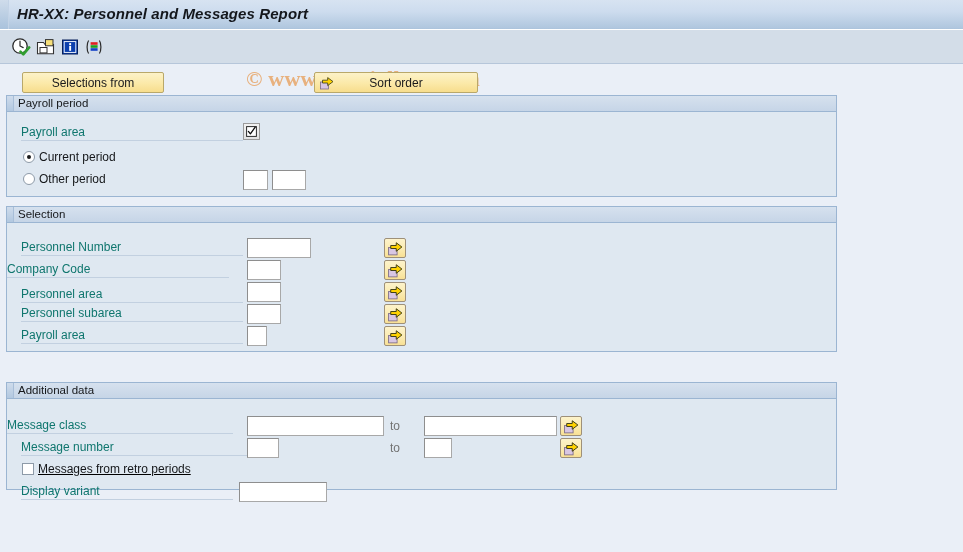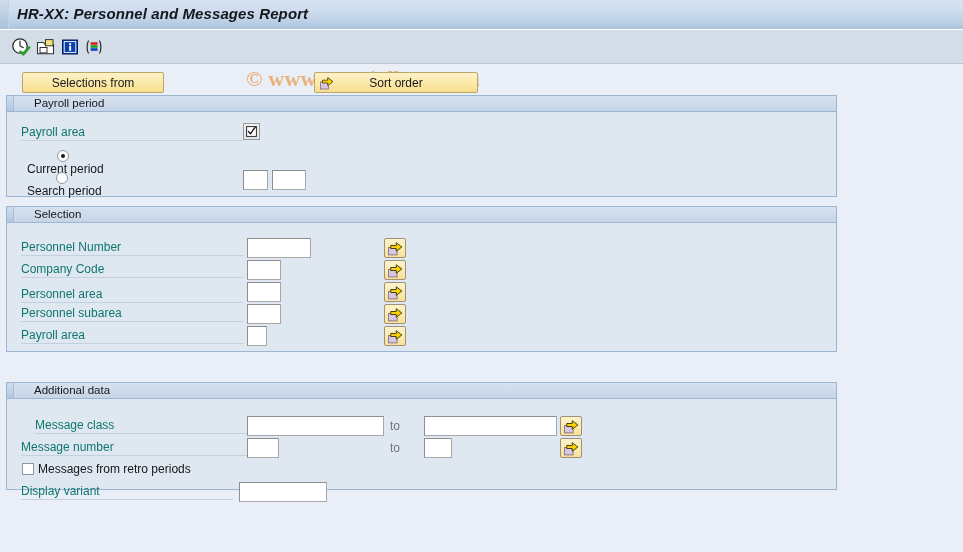--- a/index.html
+++ b/index.html
@@ -110,21 +110,21 @@
     box-sizing: border-box;
   }
   .panel-hd .hdbar {
     position: absolute; left: 0; top: 0;
     width: 7px; height: 15px;
     background: linear-gradient(to bottom, #cfdcec, #b2c8e0);
     border-right: 1px solid #a8bed8;
     box-sizing: border-box;
   }
   .panel-hd .hdtext {
-    position: absolute; left: 27px; top: 1px;
+    position: absolute; left: 11px; top: 1px;
     font-size: 11.5px; color: #15171a; white-space: nowrap;
   }
   .panel-body { position: relative; }
 
   
   .flabel {
     position: absolute;
     font-size: 12px;
     color: #0f766e;
     white-space: nowrap;
@@ -159,21 +159,21 @@
   .chkbtn {
     position: absolute;
     width: 17px; height: 17px;
     background: linear-gradient(to bottom, #f2f2f2, #e2e2e2);
     border: 1px solid #9b9b9b;
     box-sizing: border-box;
     cursor: pointer;
   }
   .chkbtn svg { position: absolute; left: 2px; top: 2px; }
 
-  .radiorow { position: absolute; display: flex; align-items: center; cursor: pointer; flex-direction: column; }
+  .radiorow { position: absolute; display: flex; align-items: center; cursor: pointer; }
   .radiomark {
     width: 12px; height: 12px;
     border-radius: 50%;
     background: #ffffff;
     border: 1px solid #8d9aa8;
     box-sizing: border-box;
     position: relative;
     flex: none;
   }
   .radiomark.on::after {
@@ -280,21 +280,21 @@
       </svg>
     </div>
 
     <div class="radiorow" style="left:16px; top:38px;">
       <span class="radiomark on"></span>
       <span class="rlabel">Current period</span>
     </div>
 
     <div class="radiorow" style="left:16px; top:60px;">
       <span class="radiomark"></span>
-      <span class="rlabel">Search period</span>
+      <span class="rlabel">Other period</span>
     </div>
 
     <input class="fin" style="left: 236px; top: 58px; width: 25px; height: 20px;" value="">
     <input class="fin" style="left: 265px; top: 58px; width: 34px; height: 20px;" value="">
   </div>
 </div>
 
 <div class="panel" style="top:206px; height:146px;">
   <div class="panel-hd">
     <div class="hdbar"></div>
@@ -304,21 +304,21 @@
 
     <div class="flabel" style="left:14px; top:17px; width:222px;">Personnel Number</div>
     <input class="fin" style="left: 240px; top: 15px; width: 64px; height: 20px;" value="">
     <div class="arrbtn" style="left:377px; top:15px;">
       <svg width="17" height="17" viewBox="0 0 16 16">
         <rect x="1.5" y="7" width="8" height="7" fill="#d8c6e3" stroke="#7a6a86" stroke-width="0.8"></rect>
         <path d="M3.5 5.2 h5.2 V2.6 L14 6.6 L8.7 10.6 V8 H3.5 Z" fill="#ffd200" stroke="#3a3a14" stroke-width="0.9" stroke-linejoin="round"></path>
       </svg>
     </div>
 
-    <div class="flabel" style="left:14px; top:39px; width:222px;">Company Code</div>
+    <div class="flabel" style="left:0; top:39px; width:222px;">Company Code</div>
     <input class="fin" style="left: 240px; top: 37px; width: 34px; height: 20px;" value="">
     <div class="arrbtn" style="left:377px; top:37px;">
       <svg width="17" height="17" viewBox="0 0 16 16">
         <rect x="1.5" y="7" width="8" height="7" fill="#d8c6e3" stroke="#7a6a86" stroke-width="0.8"></rect>
         <path d="M3.5 5.2 h5.2 V2.6 L14 6.6 L8.7 10.6 V8 H3.5 Z" fill="#ffd200" stroke="#3a3a14" stroke-width="0.9" stroke-linejoin="round"></path>
       </svg>
     </div>
 
     <div class="flabel" style="left:14px; top:64px; width:222px;">Personnel area</div>
     <input class="fin" style="left: 240px; top: 59px; width: 34px; height: 20px;" value="">
@@ -349,21 +349,21 @@
   </div>
 </div>
 
 <div class="panel" style="top:382px; height:108px;">
   <div class="panel-hd">
     <div class="hdbar"></div>
     <div class="hdtext">Additional data</div>
   </div>
   <div class="panel-body">
 
-    <div class="flabel" style="left:28px; top:19px; width:226px;">Message class</div>
+    <div class="flabel" style="left:0; top:19px; width:226px;">Message class</div>
     <input class="fin" style="left: 240px; top: 17px; width: 137px; height: 20px;" value="">
     <div class="totext" style="left:383px; top:20px;">to</div>
     <input class="fin" style="left: 417px; top: 17px; width: 133px; height: 20px;" value="">
     <div class="arrbtn" style="left:553px; top:17px;">
       <svg width="17" height="17" viewBox="0 0 16 16">
         <rect x="1.5" y="7" width="8" height="7" fill="#d8c6e3" stroke="#7a6a86" stroke-width="0.8"></rect>
         <path d="M3.5 5.2 h5.2 V2.6 L14 6.6 L8.7 10.6 V8 H3.5 Z" fill="#ffd200" stroke="#3a3a14" stroke-width="0.9" stroke-linejoin="round"></path>
       </svg>
     </div>
 
@@ -371,21 +371,21 @@
     <input class="fin" style="left: 240px; top: 39px; width: 32px; height: 20px;" value="">
     <div class="totext" style="left:383px; top:42px;">to</div>
     <input class="fin" style="left: 417px; top: 39px; width: 28px; height: 20px;" value="">
     <div class="arrbtn" style="left:553px; top:39px;">
       <svg width="17" height="17" viewBox="0 0 16 16">
         <rect x="1.5" y="7" width="8" height="7" fill="#d8c6e3" stroke="#7a6a86" stroke-width="0.8"></rect>
         <path d="M3.5 5.2 h5.2 V2.6 L14 6.6 L8.7 10.6 V8 H3.5 Z" fill="#ffd200" stroke="#3a3a14" stroke-width="0.9" stroke-linejoin="round"></path>
       </svg>
     </div>
 
-    <div class="cbrow" style="left:15px; top:63px;">
+    <div class="cbrow" style="left:15px; top:63px;text-decoration:underline;">
       <span class="cbmark"></span>
       <span class="clabel">Messages from retro periods</span>
     </div>
 
     <div class="flabel" style="left:14px; top:85px; width:212px;">Display variant</div>
     <input class="fin" style="left: 232px; top: 83px; width: 88px; height: 20px;" value="">
   </div>
 </div>
 
 </body></html>

